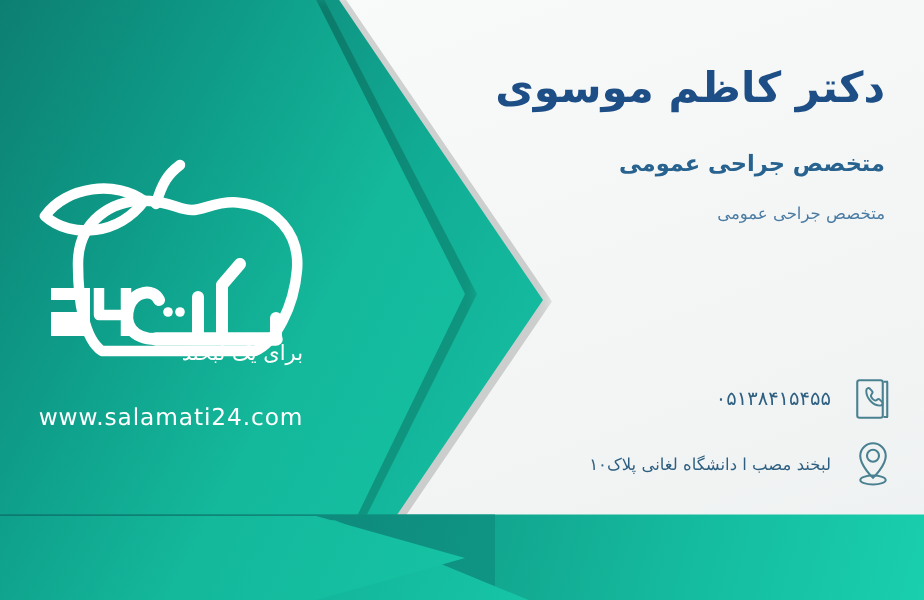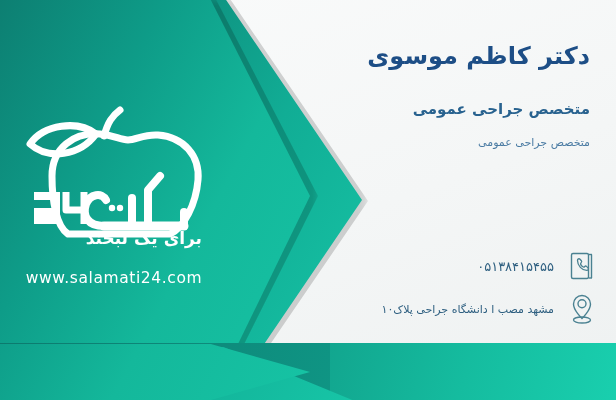--- a/index.html
+++ b/index.html
@@ -101,33 +101,32 @@
     letter-spacing: 0.6px;
     font-family: "DejaVu Sans", "Liberation Sans", sans-serif;
     direction: ltr;
     margin-top: 17px;
   }
   .logo-tagline {
     position: absolute;
     right: 18px;
     top: 124px;
     color: #ffffff;
-    font-size: 17px;
+    font-size: 14px;
     letter-spacing: 1px;
     direction: rtl;
-    font-weight: bold;
   }
 
   
   .doc-name {
     position: absolute;
     right: 26px;
     top: 42px;
     color: #1d4e86;
-    font-size: 24px;
+    font-size: 28px;
     font-weight: bold;
     direction: rtl;
     letter-spacing: 0.2px;
   }
   .doc-spec-1 {
     position: absolute;
     right: 26px;
     top: 100px;
     color: #28628f;
     font-size: 15px;
@@ -271,21 +270,21 @@
 
   <div class="contact-row contact-addr">
     <span class="contact-icon">
       <svg width="26" height="32" viewBox="0 0 26 32">
         <path d="M13 2.5 C8.3 2.5, 4.5 6.3, 4.5 11 C4.5 17.5, 13 25.5, 13 25.5
                  C13 25.5, 21.5 17.5, 21.5 11 C21.5 6.3, 17.7 2.5, 13 2.5 Z" fill="none" stroke="#4a8191" stroke-width="1.4"></path>
         <circle cx="13" cy="10.8" r="4" fill="none" stroke="#4a8191" stroke-width="1.4"></circle>
         <ellipse cx="13" cy="27" rx="8.5" ry="3" fill="none" stroke="#4a8191" stroke-width="1.3"></ellipse>
       </svg>
     </span>
-    <span class="contact-text addr">مشهد مصب ا دانشگاه جراحی پلاک۱۰</span>
+    <span class="contact-text addr">لبخند مصب ا دانشگاه لغانی پلاک۱۰</span>
   </div>
 
   <div class="footer-bar">
     <span class="footer-text">salamati24.com</span>
   </div>
   <div class="footer-notch"></div>
 
   <div class="chev-outer" style="clip-path:polygon(0% 86%,34% 86%,100% 100%,34% 100%,0% 100%,62% 93%);-webkit-clip-path:polygon(0% 86%,34% 86%,100% 100%,34% 100%,0% 100%,62% 93%);"></div>
   <div class="teal-main" style="clip-path:polygon(0 86%,68% 86%,100% 93%,68% 100%,0 100%);-webkit-clip-path:polygon(0 86%,68% 86%,100% 93%,68% 100%,0 100%);"></div>
 

